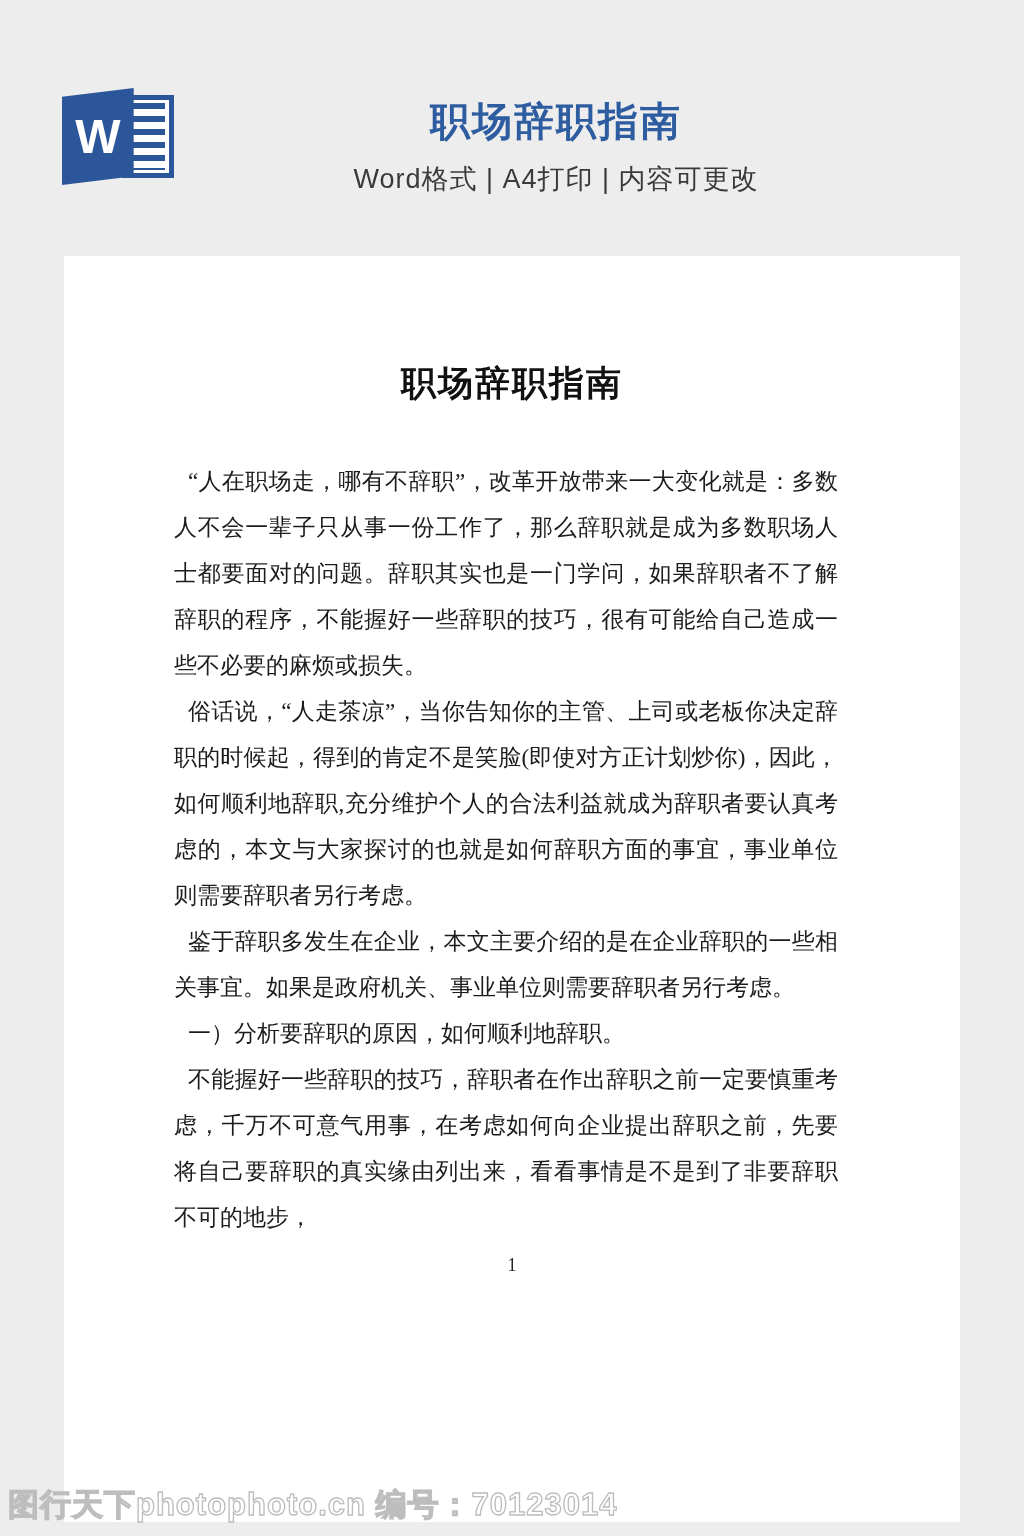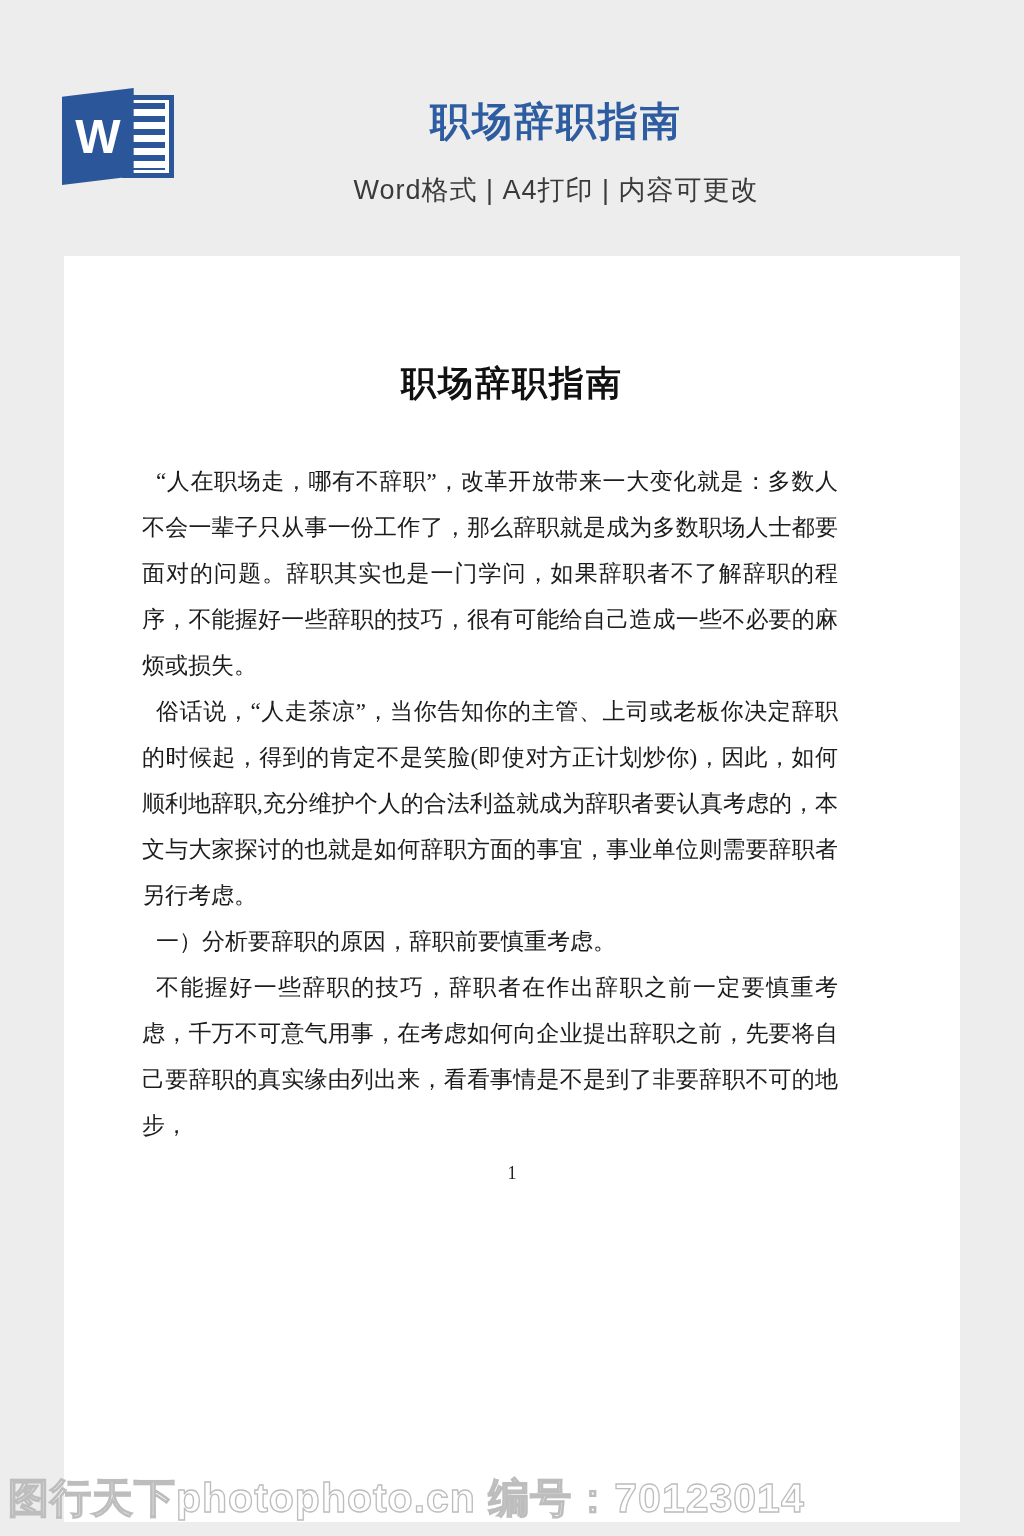--- a/index.html
+++ b/index.html
@@ -75,21 +75,21 @@
     padding-top: 94px;
     padding-left: 88px;
   }
   .header-title {
     font-size: 40px;
     font-weight: bold;
     color: #2e5ca0;
     letter-spacing: 2px;
   }
   .header-subtitle {
-    margin-top: 23px;
+    margin-top: 12px;
     font-size: 27px;
     color: #3a3a3a;
     letter-spacing: 1px;
   }
 
   
   .page {
     position: absolute;
     left: 64px;
     top: 256px;
@@ -102,21 +102,21 @@
     margin-top: 104px;
     text-align: center;
     font-family: "Liberation Serif", "DejaVu Serif", serif;
     font-size: 35px;
     font-weight: bold;
     color: #111111;
     letter-spacing: 2px;
   }
   .doc-body {
     margin-top: 52px;
-    padding-left: 78px;
+    padding-left: 110px;
     padding-right: 122px;
   }
   .doc-body p {
     margin: 0;
     font-family: "Liberation Serif", "DejaVu Serif", serif;
     font-size: 23px;
     line-height: 46px;
     color: #1c1c1c;
     text-align: justify;
     text-indent: 14px;
@@ -128,21 +128,21 @@
     font-size: 18px;
     color: #222222;
   }
 
   
   .watermark {
     position: absolute;
     left: 8px;
     bottom: 10px;
     font-family: "Liberation Sans", sans-serif;
-    font-size: 41px;
+    font-size: 31px;
     font-weight: bold;
     letter-spacing: 1px;
     color: #ffffff;
     -webkit-text-stroke: 1.3px #bdbdbd;
     text-shadow: 0 0 1px #c8c8c8;
   }
 </style>
 </head>
 <body>
 
@@ -159,21 +159,22 @@
       <div class="header-title">职场辞职指南</div>
       <div class="header-subtitle">Word格式 | A4打印 | 内容可更改</div>
     </div>
   </div>
 
   <div class="page">
     <div class="doc-title">职场辞职指南</div>
     <div class="doc-body">
       <p>“人在职场走，哪有不辞职”，改革开放带来一大变化就是：多数人不会一辈子只从事一份工作了，那么辞职就是成为多数职场人士都要面对的问题。辞职其实也是一门学问，如果辞职者不了解辞职的程序，不能握好一些辞职的技巧，很有可能给自己造成一些不必要的麻烦或损失。</p>
       <p>俗话说，“人走茶凉”，当你告知你的主管、上司或老板你决定辞职的时候起，得到的肯定不是笑脸(即使对方正计划炒你)，因此，如何顺利地辞职,充分维护个人的合法利益就成为辞职者要认真考虑的，本文与大家探讨的也就是如何辞职方面的事宜，事业单位则需要辞职者另行考虑。</p>
-      <p>一）分析要辞职的原因，辞职前要慎重考虑。</p>
+      <p>鉴于辞职多发生在企业，本文主要介绍的是在企业辞职的一些相关事宜。如果是政府机关、事业单位则需要辞职者另行考虑。</p>
+      <p>一）分析要辞职的原因，如何顺利地辞职。</p>
       <p>不能握好一些辞职的技巧，辞职者在作出辞职之前一定要慎重考虑，千万不可意气用事，在考虑如何向企业提出辞职之前，先要将自己要辞职的真实缘由列出来，看看事情是不是到了非要辞职不可的地步，</p>
     </div>
     <div class="page-number">1</div>
   </div>
 
   <div class="watermark">图行天下photophoto.cn 编号：70123014</div>
 
 </div>
 
 </body></html>

